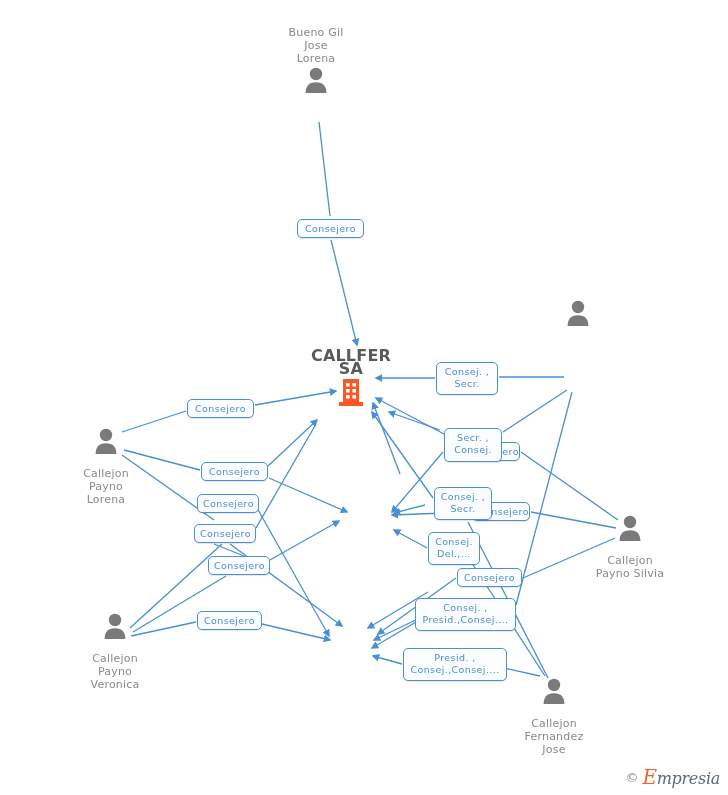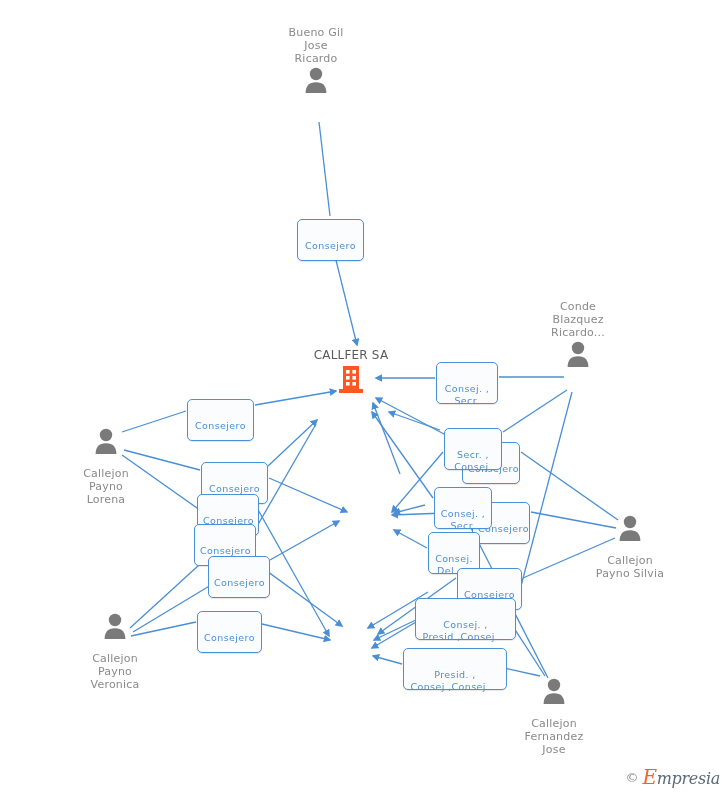--- a/index.html
+++ b/index.html
@@ -40,41 +40,41 @@
     margin-top: 13px;
     letter-spacing: 0.2px;
   }
   .node-label.company {
     color: #8a8a8a;
     font-size: 10.5px;
     letter-spacing: 0.3px;
   }
   .node-label.main {
     color: #5a5a5a;
-    font-weight: normal;
-    font-size: 12px;
+    font-weight: bold;
+    font-size: 16px;
     letter-spacing: 0.2px;
   }
   .label-above {
     margin-top: 0;
     margin-bottom: 2px;
   }
 
   
   .rel {
     position: absolute;
     box-sizing: border-box;
     border: 1px solid #4a90d9;
     border-radius: 5px;
     background: #fbfcfe;
     color: #4a8fd4;
     font-size: 9.5px;
     line-height: 12px;
     text-align: center;
-    padding: 20px 5px;
+    padding: 3px 5px;
     white-space: pre-line;
     letter-spacing: 0.4px;
     box-shadow: 0 1px 1px rgba(0,0,0,0.10);
   }
 
   
   #watermark {
     position: absolute;
     right: 8px;
     bottom: 6px;
@@ -172,21 +172,21 @@
       <line x1="425" y1="505" x2="394" y2="513" marker-end="url(#arrow)"></line>
 
       <line x1="445" y1="606" x2="374" y2="640" marker-end="url(#arrow)"></line>
       <line x1="428" y1="592" x2="368" y2="628" marker-end="url(#arrow)"></line>
     </g>
   </svg>
 
   <div class="node" style="left:276px; top:26px; width:80px;">
     <div class="node-label label-above">Bueno Gil
 Jose
-Ricardo</div>
+Lorena</div>
     <div class="person-icon">
       <svg width="28" height="26" viewBox="0 0 28 26">
         <circle cx="14" cy="7" r="6.2" fill="#7a7a7a"></circle>
         <path d="M14 15.2 C6.8 15.2 3.6 19.2 3.6 26 L24.4 26 C24.4 19.2 21.2 15.2 14 15.2 Z" fill="#7a7a7a"></path>
       </svg>
     </div>
   </div>
 
   <div class="node" style="left:303px; top:349px; width:96px;">
     <div class="node-label main label-above">CALLFER SA</div>
@@ -198,23 +198,20 @@
         <rect x="16.4" y="6" width="3.6" height="3.6" fill="#ffffff"></rect>
         <rect x="10" y="12" width="3.6" height="3.6" fill="#ffffff"></rect>
         <rect x="16.4" y="12" width="3.6" height="3.6" fill="#ffffff"></rect>
         <rect x="10" y="18" width="3.6" height="3.6" fill="#ffffff"></rect>
         <rect x="16.4" y="18" width="3.6" height="3.6" fill="#ffffff"></rect>
       </svg>
     </div>
   </div>
 
   <div class="node" style="left:538px; top:300px; width:80px;">
-    <div class="node-label label-above">Conde
-Blazquez
-Ricardo...</div>
     <div class="person-icon">
       <svg width="28" height="26" viewBox="0 0 28 26">
         <circle cx="14" cy="7" r="6.2" fill="#7a7a7a"></circle>
         <path d="M14 15.2 C6.8 15.2 3.6 19.2 3.6 26 L24.4 26 C24.4 19.2 21.2 15.2 14 15.2 Z" fill="#7a7a7a"></path>
       </svg>
     </div>
   </div>
 
   <div class="node" style="left:66px; top:428px; width:80px;">
     <div class="person-icon">

